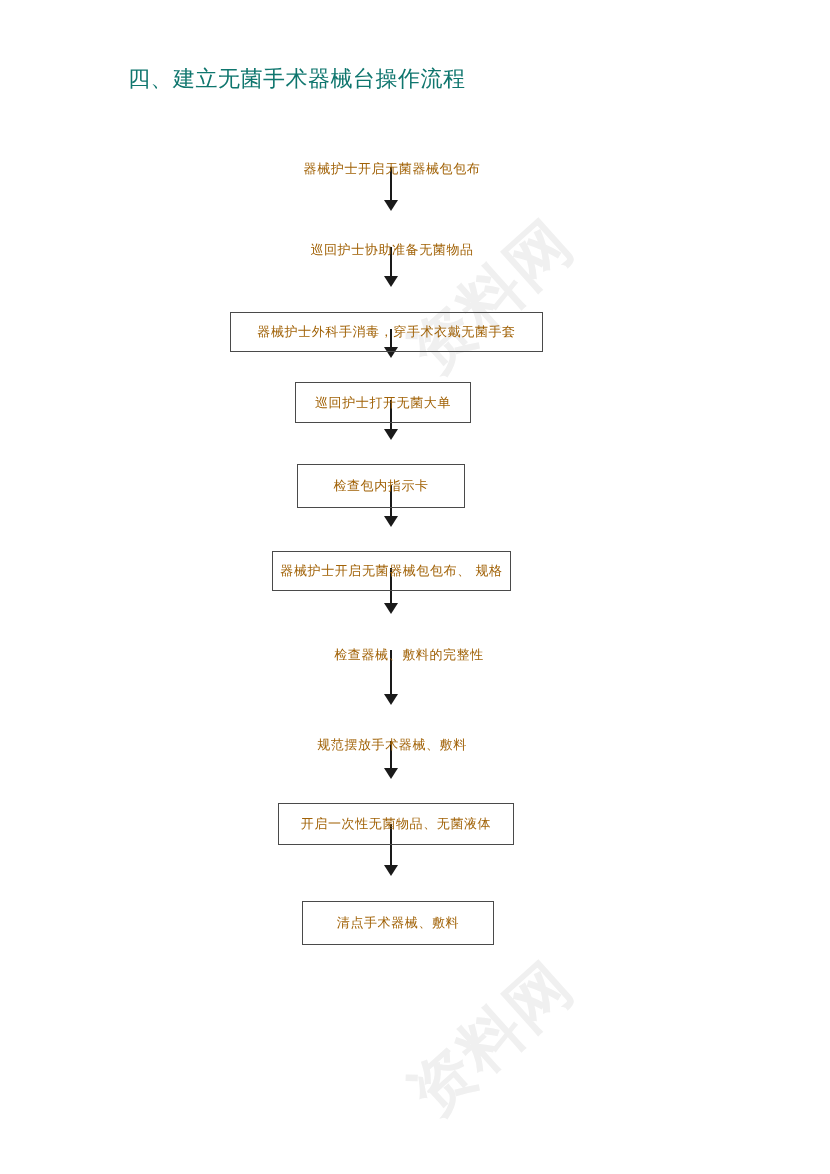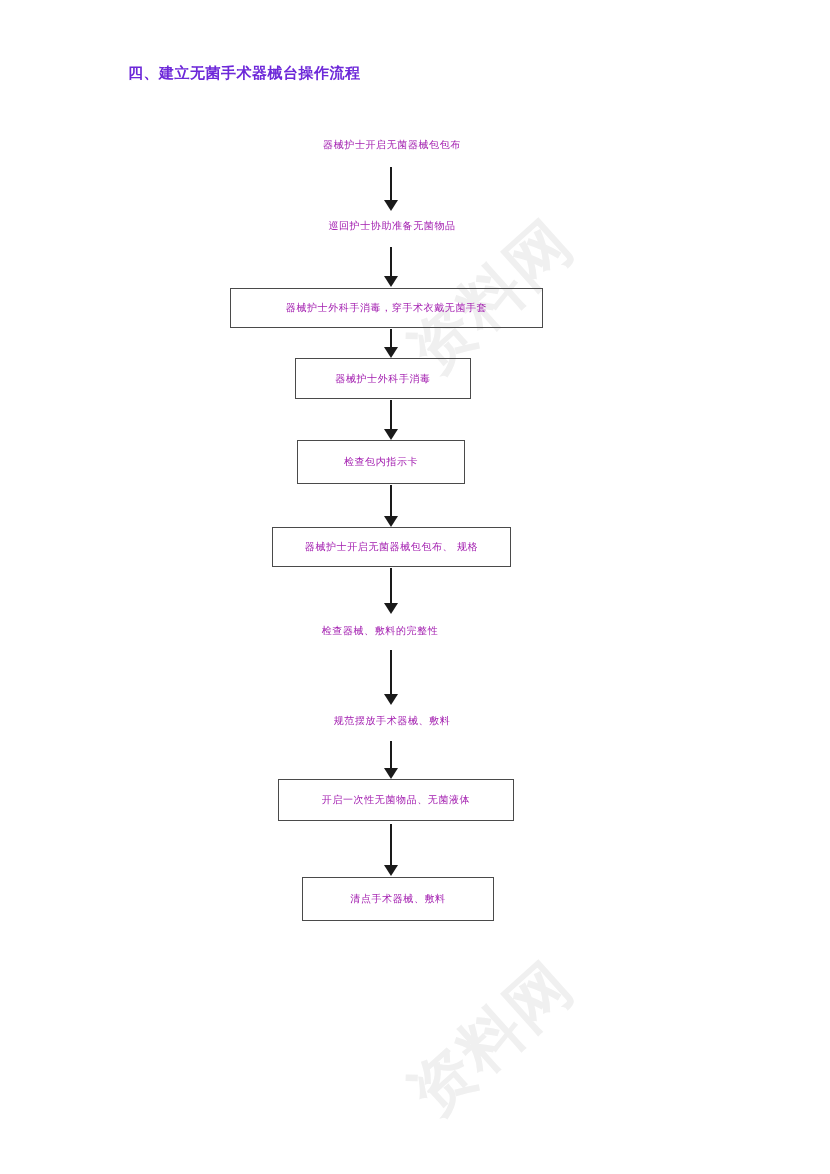--- a/index.html
+++ b/index.html
@@ -42,46 +42,47 @@
     font-size: 62px;
     transform: rotate(-42deg);
     transform-origin: left top;
   }
 
   
   .doc-title {
     position: absolute;
     left: 128px;
     top: 64px;
-    font-size: 15px;
-    font-weight: bold;
-    color: #6d28d9;
+    font-size: 22px;
+    font-weight: normal;
+    color: #0f766e;
     letter-spacing: 0.5px;
     white-space: nowrap;
   }
 
   
   .flow {
     position: absolute;
     left: 0;
     top: 0;
     width: 830px;
     height: 1174px;
   }
   .node {
     position: absolute;
     box-sizing: border-box;
     display: flex;
     align-items: center;
     justify-content: center;
-    color: #a21caf;
-    font-size: 10px;
+    color: #a16207;
+    font-size: 13px;
     letter-spacing: 0.6px;
     white-space: nowrap;
     background: transparent;
+    margin-top: 24px;
   }
   .node.boxed {
     border: 1px solid #4a4a4a;
     border-radius: 0;
     background: rgba(255,255,255,0.0);
   }
   .node.plain {
     border: none;
   }
 
@@ -151,22 +152,22 @@
         <div class="stem" style="height: 28px;"></div>
         <div class="head"></div>
       </div>
       <div class="arrow" style="left: 384px; top: 824px; height: 52px;">
         <div class="stem" style="height: 42px;"></div>
         <div class="head"></div>
       </div>
       <div class="node plain" style="left: 287px; top: 132px; width: 210px; height: 26px;">器械护士开启无菌器械包包布</div>
       <div class="node plain" style="left: 287px; top: 213px; width: 210px; height: 26px;">巡回护士协助准备无菌物品</div>
       <div class="node boxed" style="left: 230px; top: 288px; width: 313px; height: 40px;">器械护士外科手消毒，穿手术衣戴无菌手套</div>
-      <div class="node boxed" style="left: 295px; top: 358px; width: 176px; height: 41px;">器械护士外科手消毒</div>
+      <div class="node boxed" style="left: 295px; top: 358px; width: 176px; height: 41px;">巡回护士打开无菌大单</div>
       <div class="node boxed" style="left: 297px; top: 440px; width: 168px; height: 44px;">检查包内指示卡</div>
       <div class="node boxed" style="left: 272px; top: 527px; width: 239px; height: 40px;">器械护士开启无菌器械包包布、 规格</div>
-      <div class="node plain" style="left: 275px; top: 618px; width: 210px; height: 26px;">检查器械、敷料的完整性</div>
+      <div class="node plain" style="left: 304px; top: 618px; width: 210px; height: 26px;">检查器械、敷料的完整性</div>
       <div class="node plain" style="left: 287px; top: 708px; width: 210px; height: 26px;">规范摆放手术器械、敷料</div>
       <div class="node boxed" style="left: 278px; top: 779px; width: 236px; height: 42px; text-align: right;">开启一次性无菌物品、无菌液体</div>
       <div class="node boxed" style="left: 302px; top: 877px; width: 192px; height: 44px;">清点手术器械、敷料</div>
     </div>
 
 </div>
 
 </body></html>

